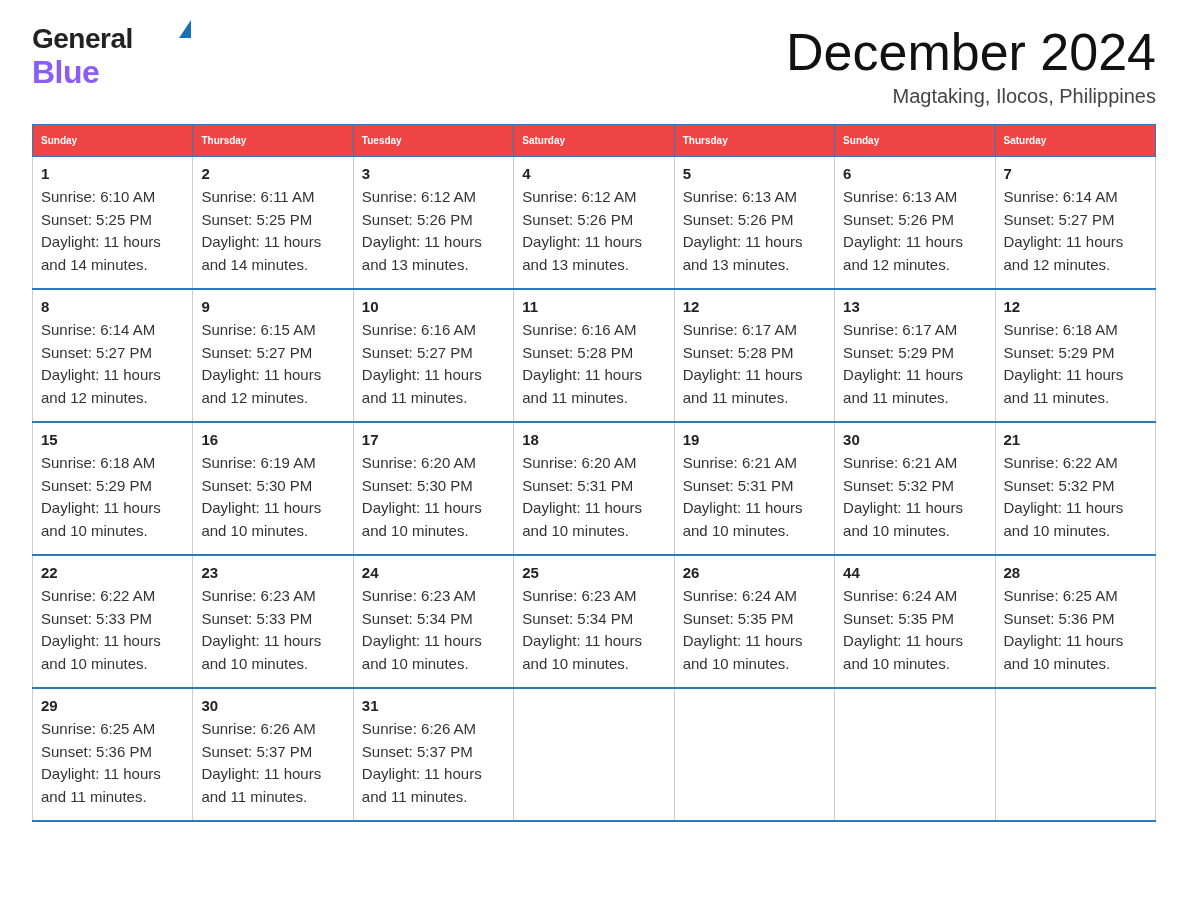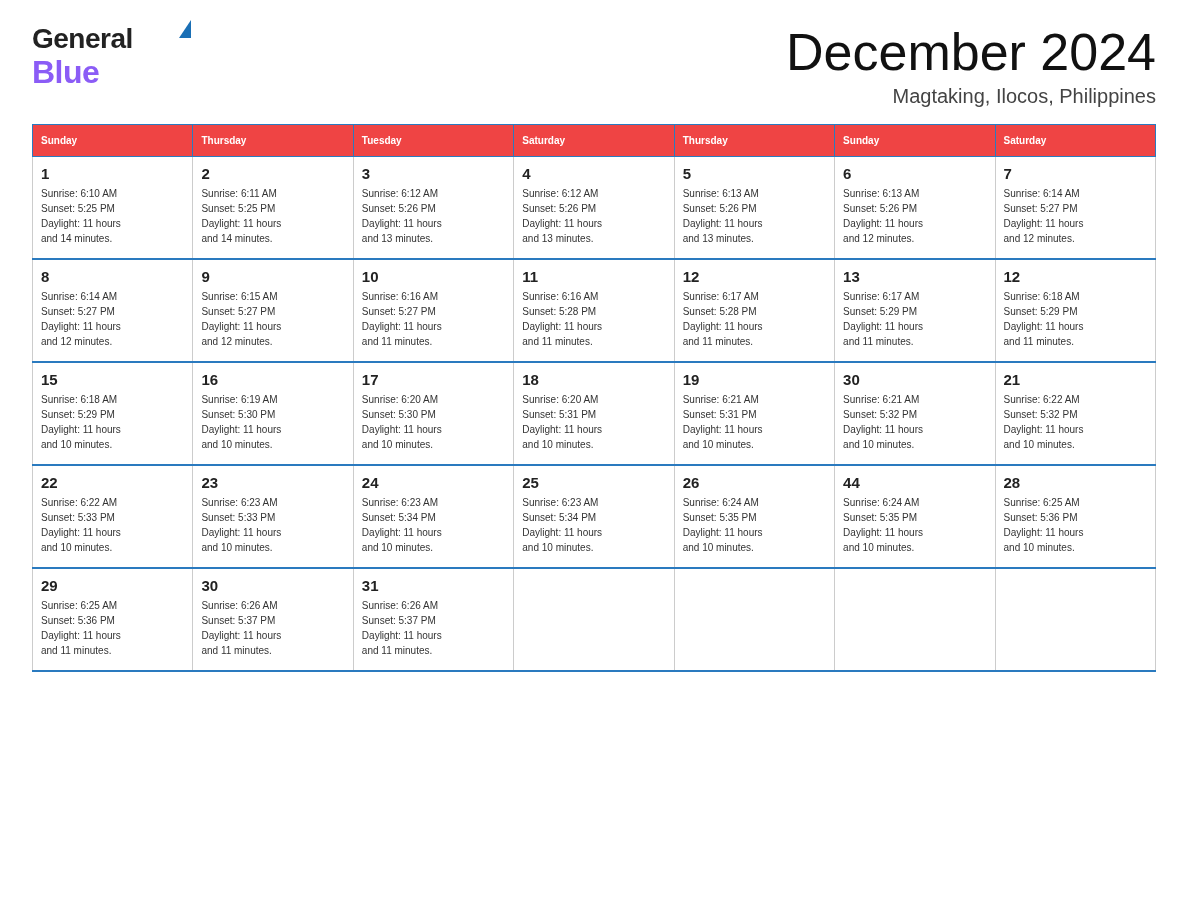--- a/index.html
+++ b/index.html
@@ -88,21 +88,21 @@
     }
     .day-number {
       font-size: 15px;
       font-weight: bold;
       display: block;
       margin-bottom: 4px;
     }
     .day-detail {
       color: #333;
       line-height: 1.5;
-      font-size: 10px;
+      font-size: 15px;
     }
     td.empty {
       background: #fff;
     }
     .logo-line1 {
       display: flex;
       align-items: flex-start;
       gap: 44px;
     }
   </style>

